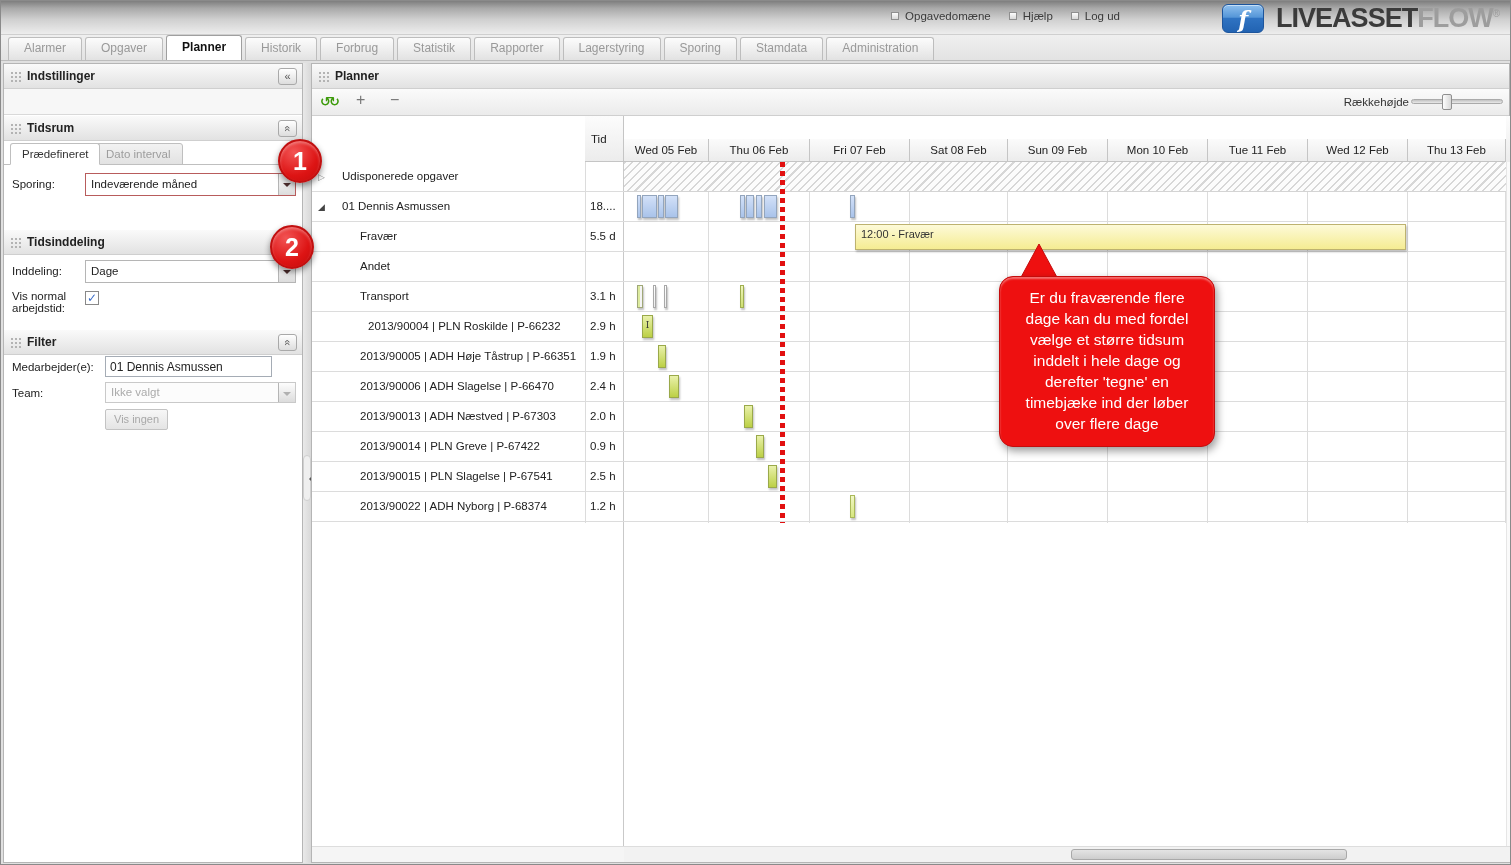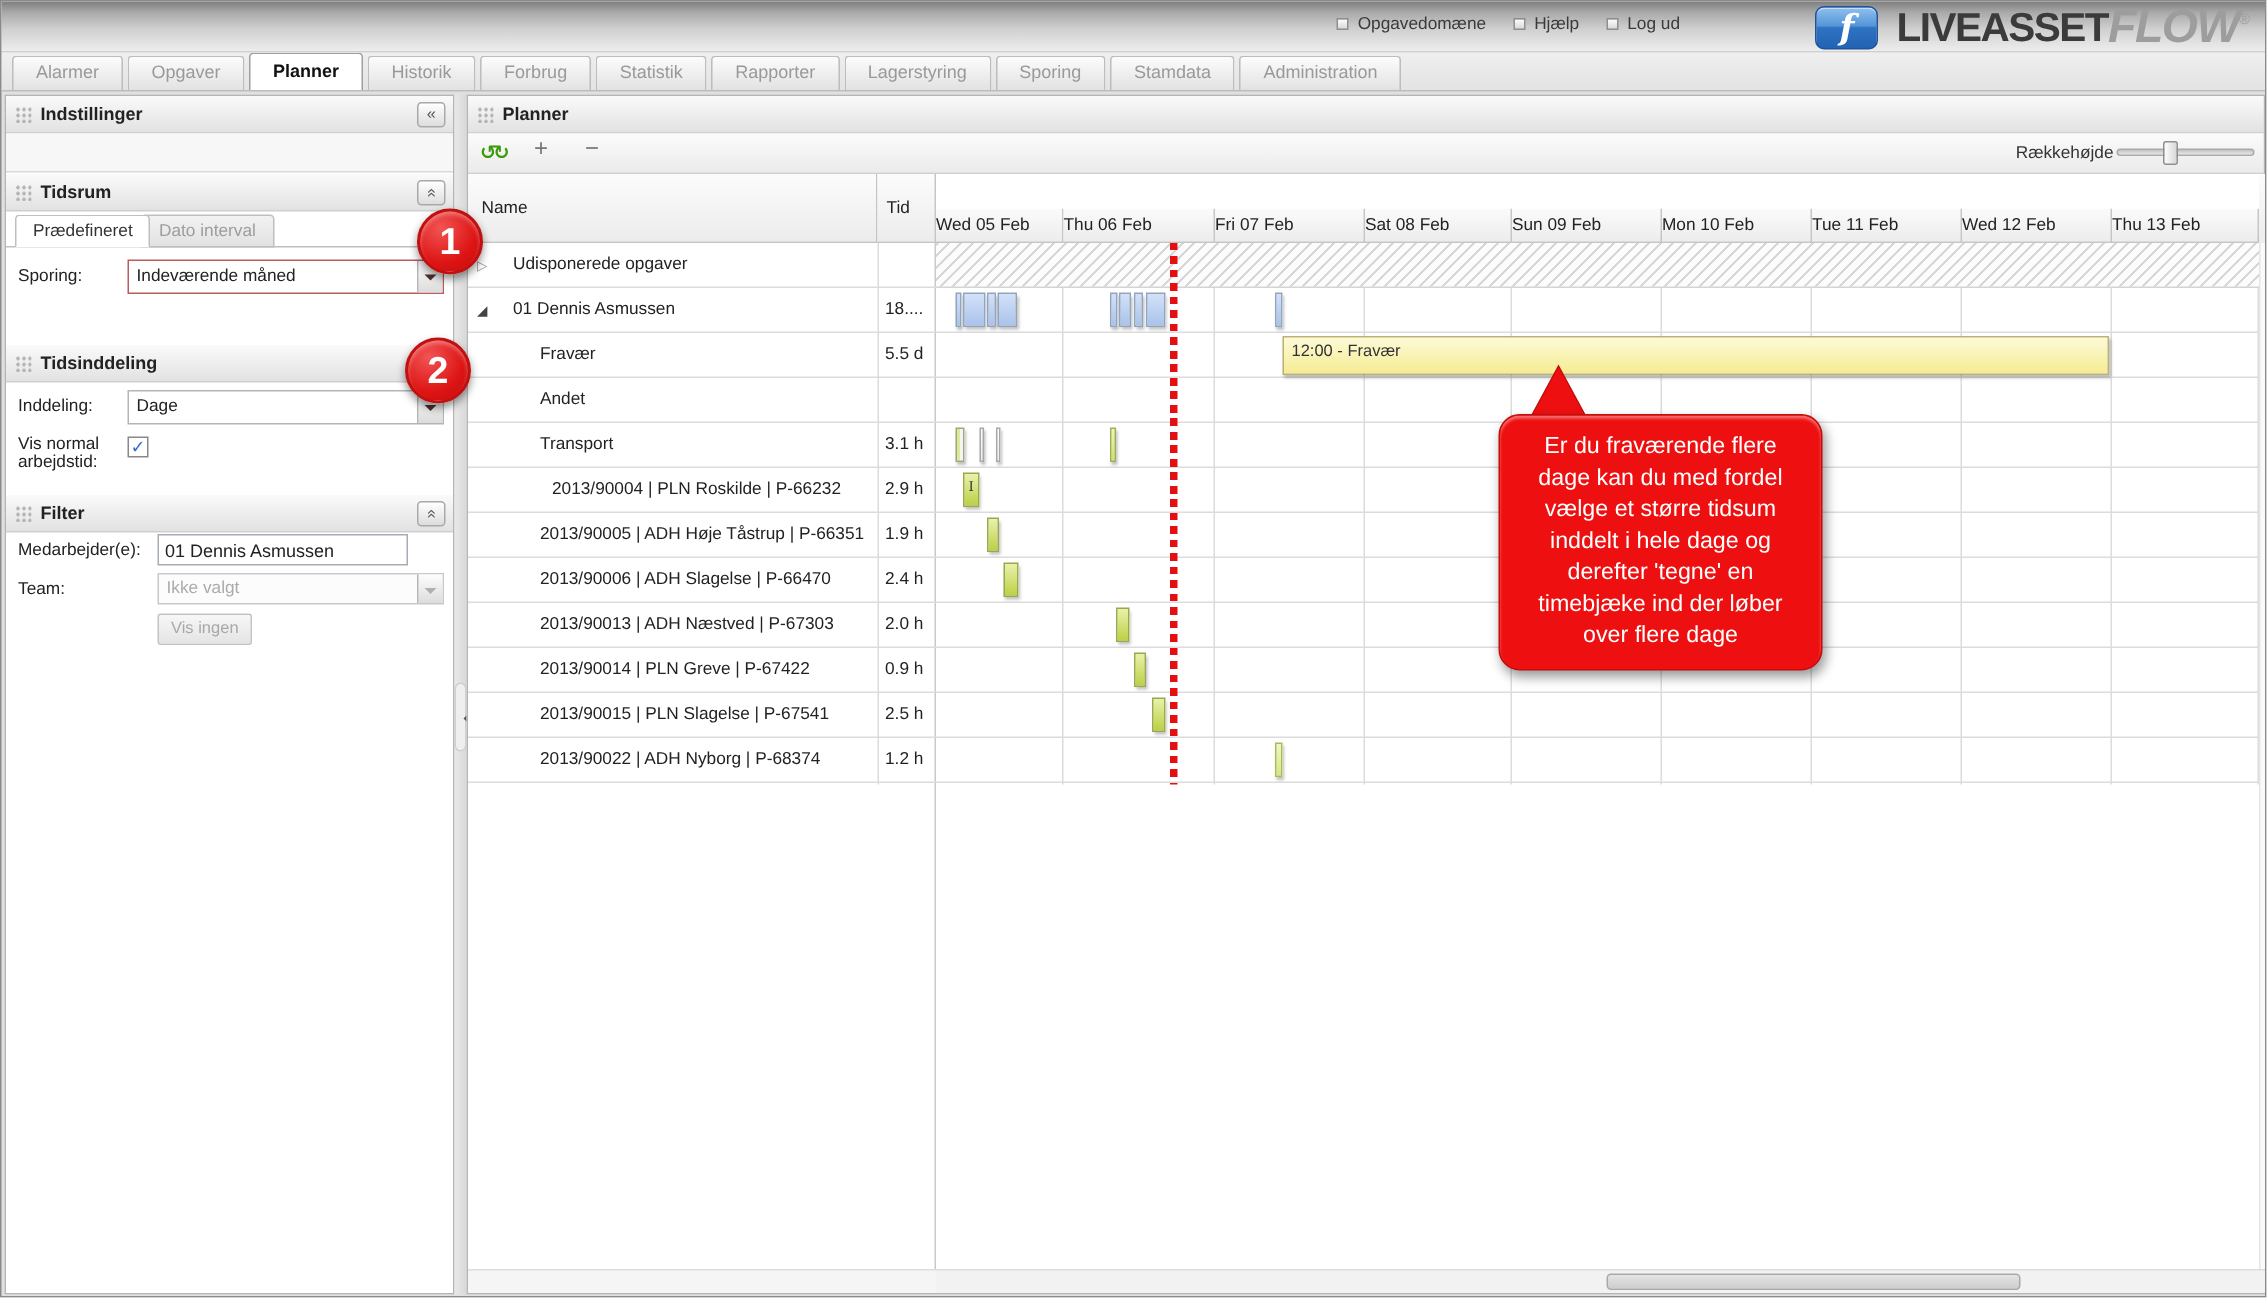--- a/index.html
+++ b/index.html
@@ -12,21 +12,21 @@
     background:linear-gradient(#7e7e7e 0%, #a9a9a9 22%, #cfcfcf 55%, #ededed 100%); border-bottom:1px solid #cfcfcf; }
   .top-links { position:absolute; right:390px; top:9px; display:flex; gap:18px; align-items:center; }
   .top-link { display:flex; align-items:center; gap:6px; color:#3a3a3a; font-size:11.5px; cursor:pointer; }
   .sq-icon { width:8px; height:8px; border:1px solid #8f8f8f; background:linear-gradient(#fdfdfd,#d9d9d9); display:inline-block; }
   .logo { position:absolute; right:10px; top:1px; display:flex; align-items:center; height:32px; }
   .logo-f { width:42px; height:29px; border-radius:6px; border:1px solid #1d559c;
     background:linear-gradient(#8fc0ee 0%, #5596d8 45%, #2f73c2 50%, #2263b2 100%);
     color:#fff; font:italic bold 23px "DejaVu Serif",serif; text-align:center; line-height:27px; margin-right:12px;
     box-shadow:inset 0 1px 0 rgba(255,255,255,.5); }
   .logo-name1 { font-weight:bold; font-size:27px; letter-spacing:-1px; color:#3b3b3b; }
-  .logo-name2 { font-weight:bold; font-style:italic; font-size:31px; letter-spacing:-1px; color:#9d9d9d; }
+  .logo-name2 { font-weight:bold; font-size:27px; letter-spacing:-1px; color:#9d9d9d; }
   .logo-reg { font-size:10px; color:#9d9d9d; align-self:flex-start; margin-top:6px; }
 
   
   .tabbar { position:absolute; left:0; top:34px; width:100%; height:26px; background:linear-gradient(#efefef,#e3e3e3);
     border-bottom:1px solid #bdbdbd; display:flex; align-items:flex-end; padding-left:7px; }
   .tab { height:23px; line-height:21px; padding:0 15px; margin-right:3px; font-size:12px; color:#999;
     background:linear-gradient(#fcfcfc,#e2e2e2); border:1px solid #bdbdbd; border-bottom:none;
     border-radius:3px 3px 0 0; cursor:pointer; }
   .tab.active { background:#fff; color:#111; font-weight:bold; border-color:#9f9f9f; height:25px; line-height:23px; }
 
@@ -94,21 +94,21 @@
   .grid-hdr { position:absolute; left:0; top:52px; width:100%; height:46px; }
   .hcell { position:absolute; background:linear-gradient(#fcfcfc,#ececec); border-right:1px solid #c5c5c5; border-bottom:1px solid #c5c5c5;
     font-size:11.5px; color:#222; }
   .hcell.namecol { left:0; top:0; width:273px; height:46px; line-height:46px; padding-left:9px; }
   .hcell.tidcol { left:273px; top:0; width:39px; height:46px; line-height:46px; padding-left:6px; }
   .week-row { position:absolute; left:312px; top:0; width:882px; height:23px; overflow:hidden;margin-top:41px; }
   .week-cell { position:absolute; top:0; height:23px; background:linear-gradient(#fcfcfc,#f0f0f0); border-bottom:1px solid #c5c5c5; border-right:1px solid #c5c5c5; }
   .week-label { position:absolute; top:4px; transform:translateX(-50%); font-size:11.5px; color:#222; white-space:nowrap; }
   .day-row { position:absolute; left:312px; top:23px; width:882px; height:23px; overflow:hidden; }
   .day-cell { position:absolute; top:0; height:23px; background:linear-gradient(#fbfbfb,#ececec); border-right:1px solid #c5c5c5; border-bottom:1px solid #c5c5c5;
-    font-size:11.5px; color:#222; text-align:left; line-height:22px; }
+    font-size:11.5px; color:#222; text-align:center; line-height:22px; }
   .hdr-gutter { position:absolute; left:1194px; top:0; width:5px; height:46px; background:linear-gradient(#fcfcfc,#ececec); }
 
   
   .table-body { position:absolute; left:0; top:98px; width:312px; height:688px; background:#fff; }
   .trow { position:absolute; left:0; width:312px; height:30px; border-bottom:1px solid #dcdcdc; }
   .trow .nm { position:absolute; top:8px; font-size:11.5px; color:#222; white-space:nowrap; }
   .trow .arrow { position:absolute; top:10px; left:6px; font-size:9px; }
   .trow .tid { position:absolute; left:278px; top:8px; font-size:11.5px; color:#222; white-space:nowrap; }
   .vline-nametid { position:absolute; left:273px; top:0; width:1px; height:361px; background:#dcdcdc; }
   .vline-tbl-edge { position:absolute; left:311px; top:0; width:1px; height:688px; background:#c9c9c9; }
@@ -249,21 +249,20 @@
       <div class="refresh">↺↻</div>
       <div class="tb-btn" style="left:44px;">+</div>
       <div class="tb-btn" style="left:78px;">−</div>
       <div class="rowheight-label">Rækkehøjde</div>
       <div class="slider-track">
         <div class="slider-thumb"></div>
       </div>
     </div>
 
     <div class="grid-hdr">
-      <div class="hcell namecol">Name</div>
       <div class="hcell tidcol">Tid</div>
       <div class="week-row">
           <div class="week-cell" style="left: 0px; width: 484px;">
             <span class="week-label" style="left: 141px;">w.06 Feb 2014</span>
           </div>
           <div class="week-cell" style="left: 484px; width: 398px;">
             <span class="week-label" style="left: 349px;">w.07 Feb 2014</span>
           </div>
         </div>
       <div class="day-row">

